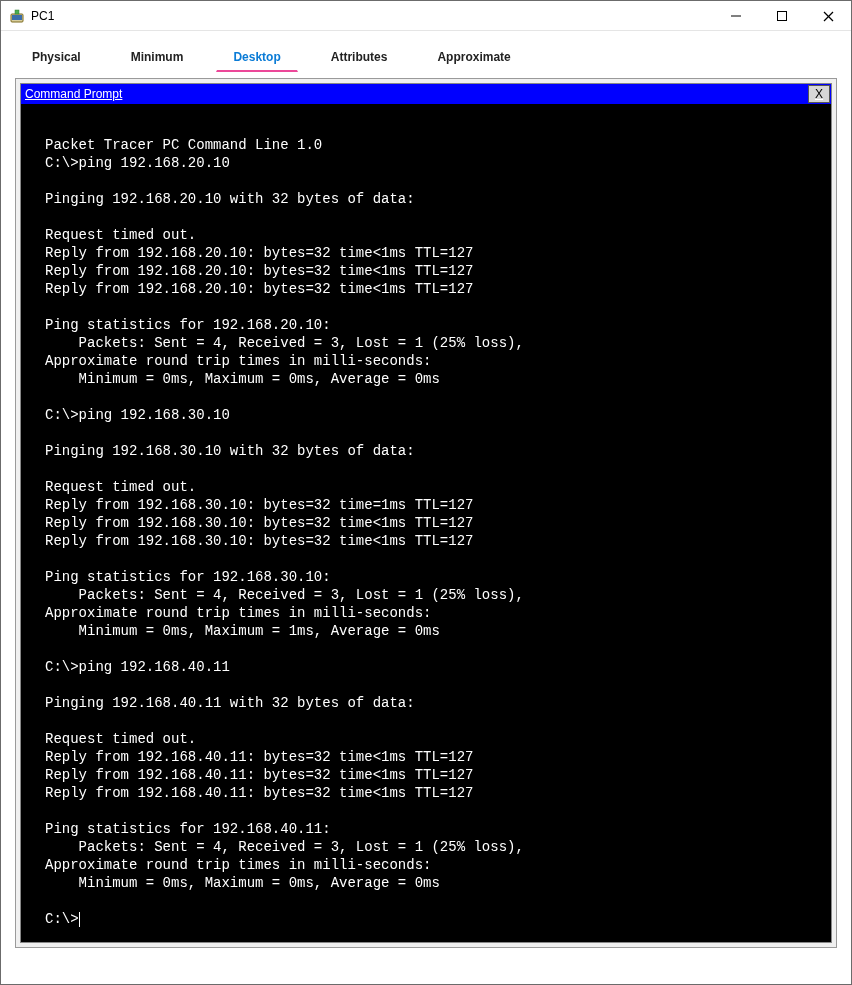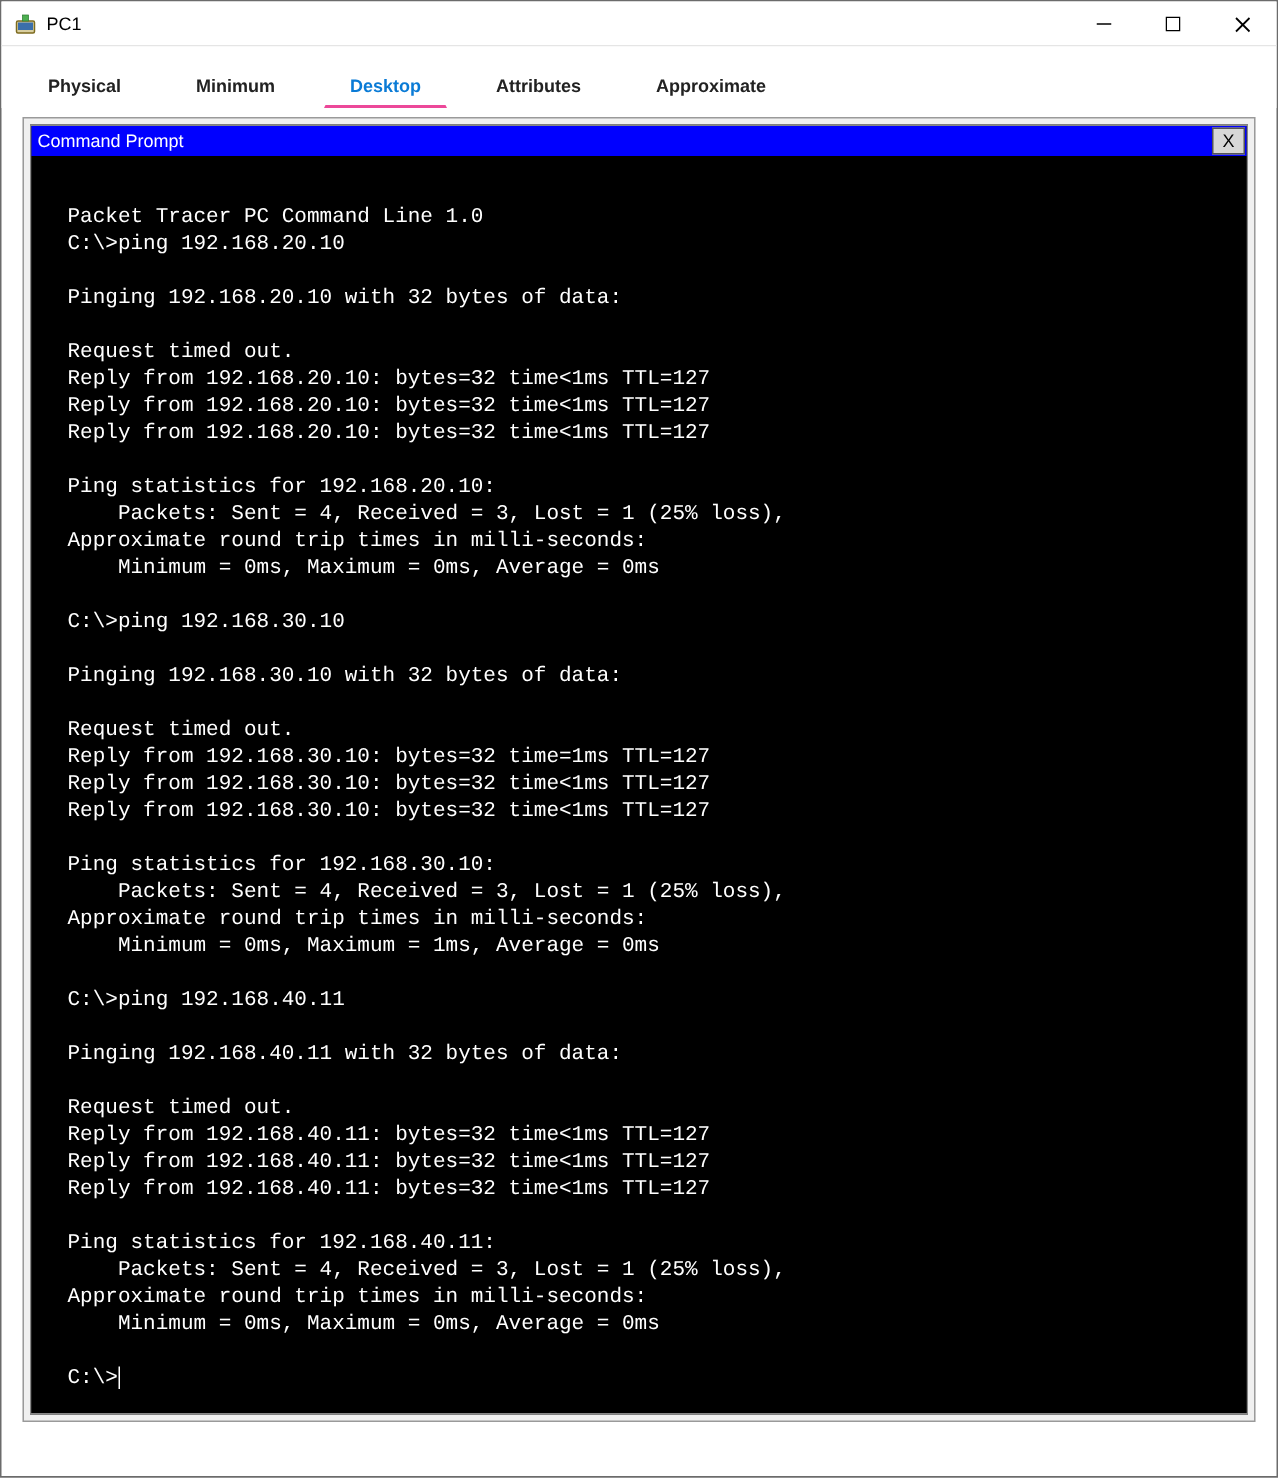--- a/index.html
+++ b/index.html
@@ -95,20 +95,21 @@
     border: 1px solid #888;
   }
   .cmd-titlebar {
     height: 20px;
     background: #0000ff;
     color: #fff;
     display: flex;
     align-items: center;
     font-size: 12px;
     padding-left: 4px;
+    text-decoration: underline;
   }
   .cmd-titlebar .cmd-title { flex: 1; }
   .cmd-close {
     width: 22px;
     height: 18px;
     margin: 1px;
     background: #d7d7d7;
     border: 1px solid #555;
     color: #000;
     display: flex;

